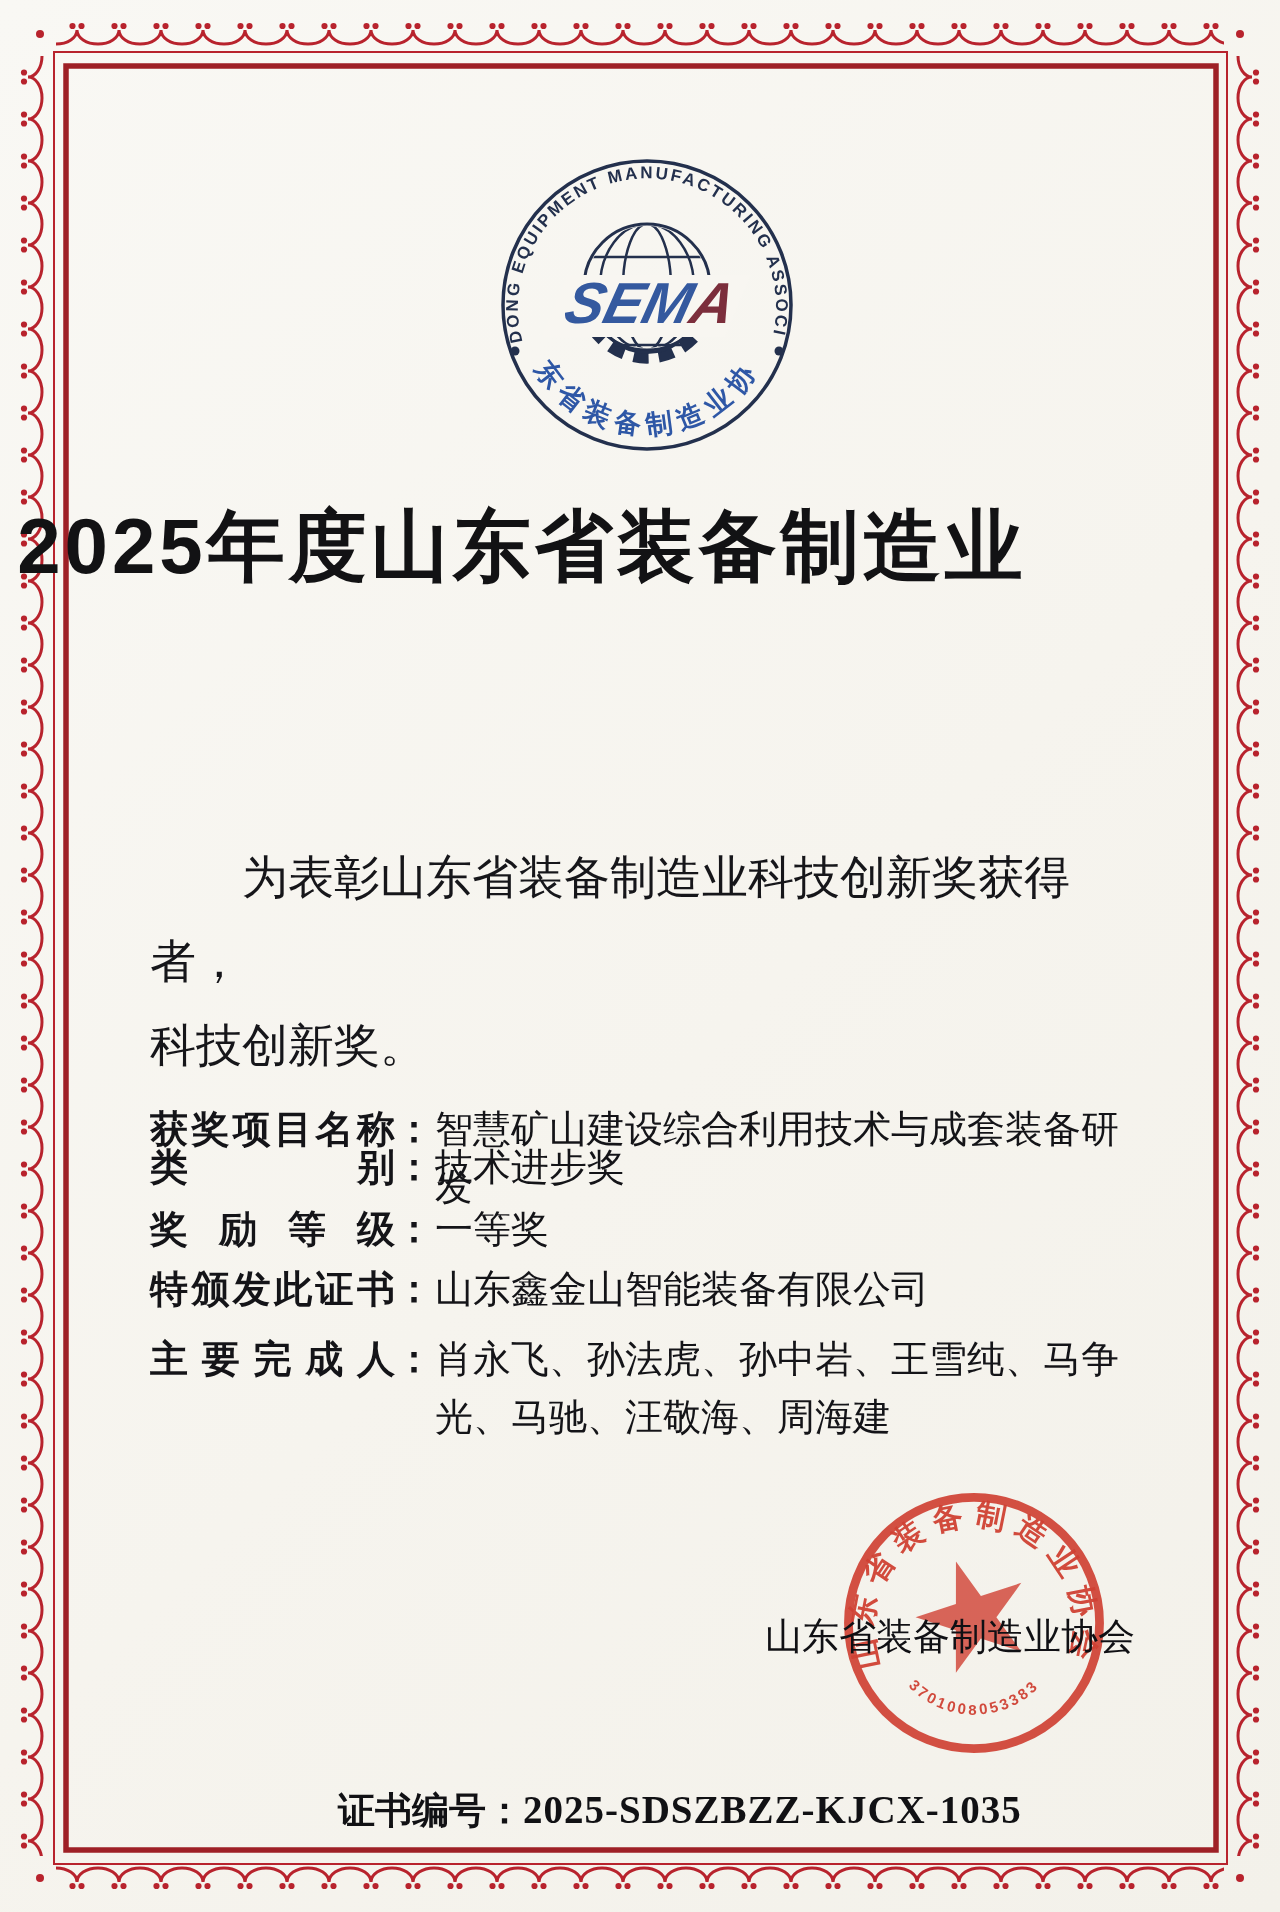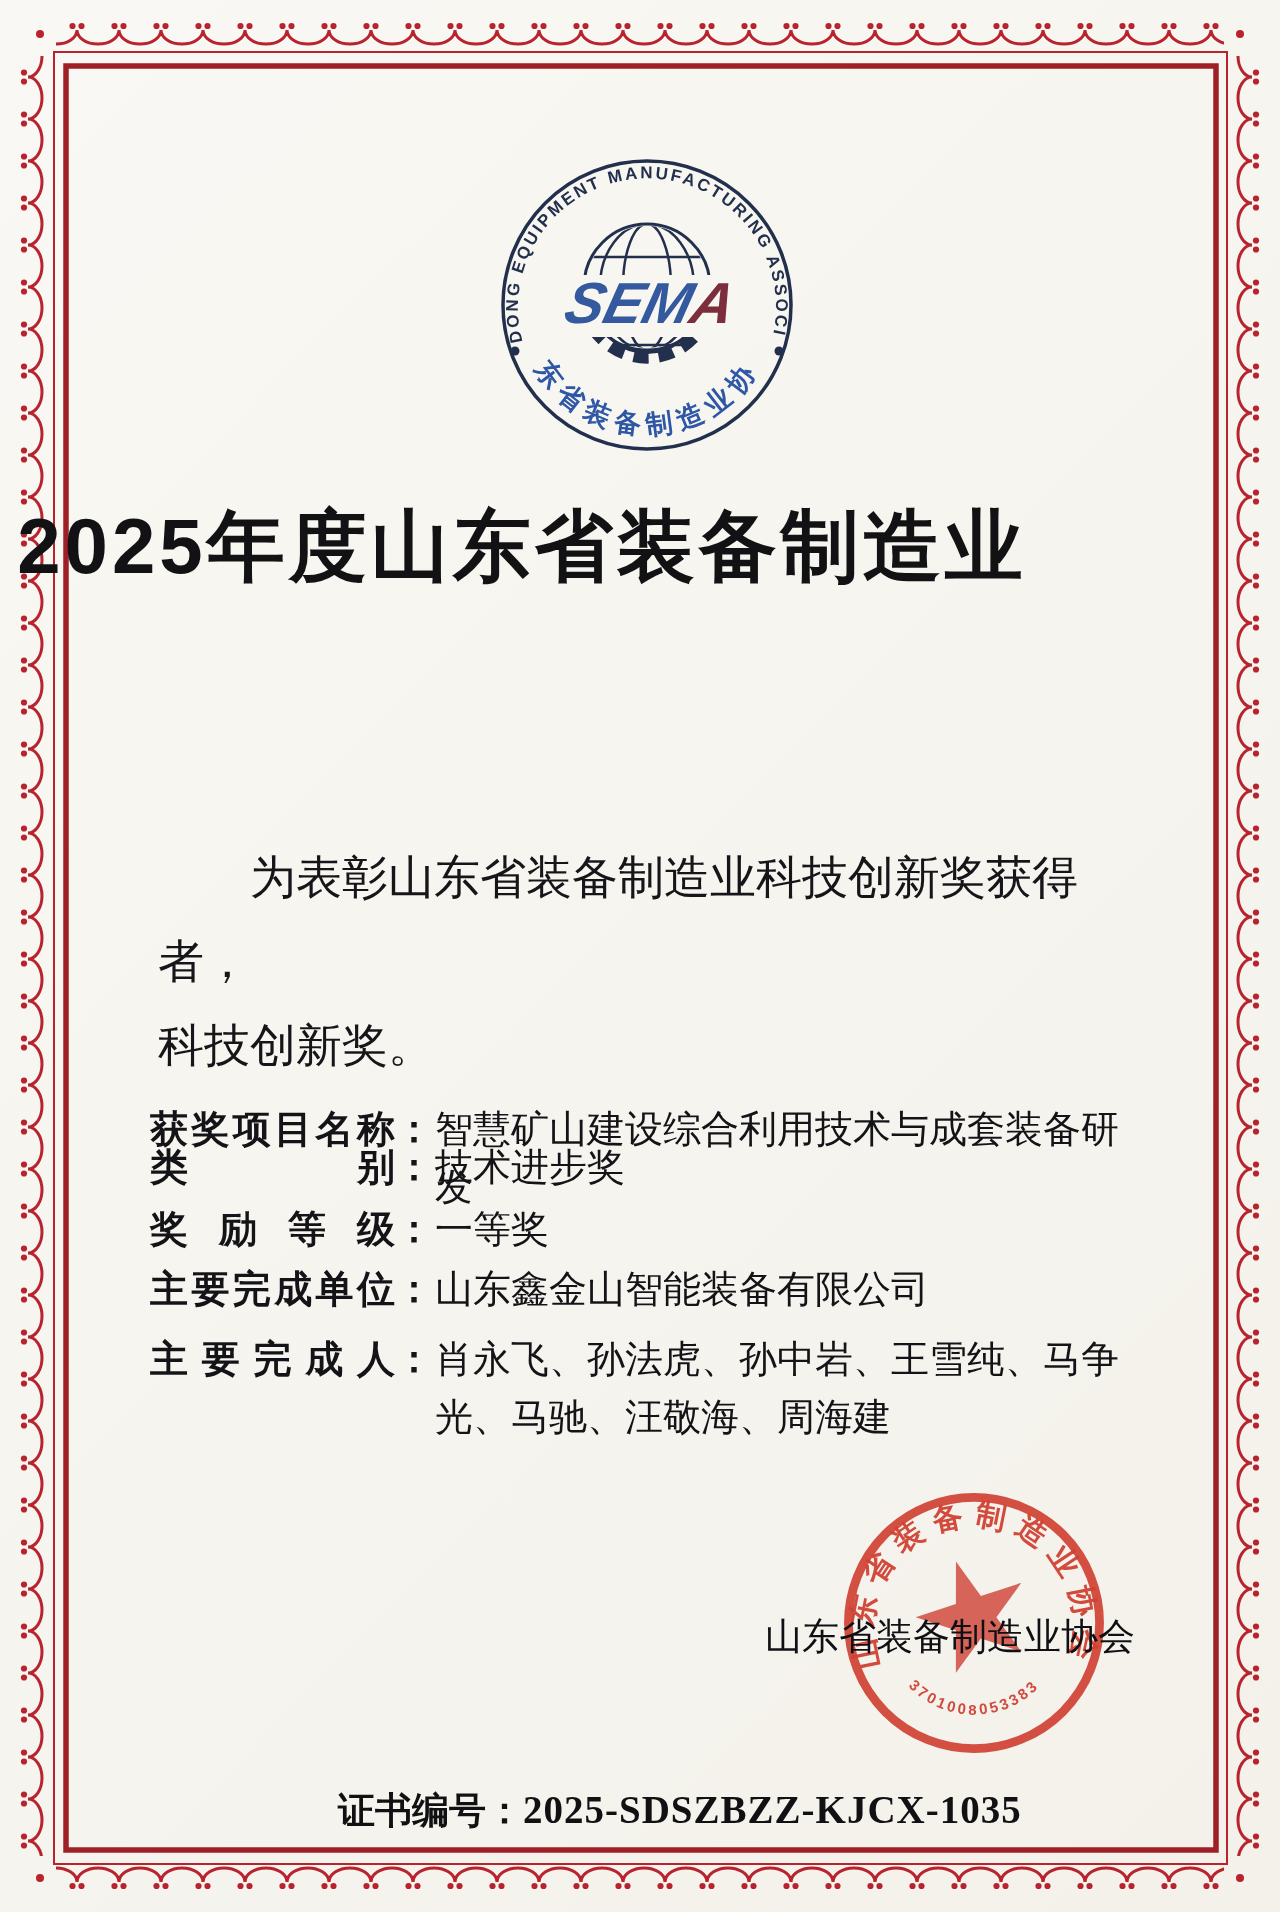--- a/index.html
+++ b/index.html
@@ -7,21 +7,21 @@
   .page{position:relative;width:1280px;height:1912px;background:linear-gradient(135deg,#f9f8f4 0%,#f6f4ee 55%,#f3f1ea 100%);overflow:hidden;}
   .abs{position:absolute;}
   svg{display:block;}
   
   .title-line{position:absolute;left:0;width:1044px;text-align:center;color:#121214;
     font-family:"Liberation Sans",sans-serif;font-weight:bold;font-size:78px;letter-spacing:4px;line-height:92px;}
   .t1{top:500px;}
   .t2{top:626px;}
   
   .body-par{position:absolute;left:150px;top:836px;width:1000px;color:#16161a;
-    font-family:"Liberation Serif",serif;font-size:46px;line-height:84px;margin-left:8px;}
+    font-family:"Liberation Serif",serif;font-size:46px;line-height:84px;}
   .body-par .ln1{text-indent:92px;}
   
   .frow{position:absolute;left:150px;color:#141418;font-family:"Liberation Serif",serif;font-size:38px;line-height:58px;white-space:nowrap;}
   .flabel-inner{display:inline-block;width:245px;text-align:justify;text-align-last:justify;font-weight:600;vertical-align:top;}
   .fcolon{display:inline-block;width:40px;font-weight:600;vertical-align:top;}
   .fvalue{display:inline-block;max-width:710px;white-space:normal;vertical-align:top;font-weight:500;}
   .r1{top:1100px;} .r2{top:1138px;} .r3{top:1200px;} .r4{top:1260px;} .r5{top:1330px;}
   
   .sig{position:absolute;left:740px;width:420px;text-align:center;color:#101014;font-family:"Liberation Sans",sans-serif;}
   .sig1{top:1612px;font-size:37px;letter-spacing:0px;font-weight:500;}
@@ -129,21 +129,21 @@
   <div class="frow r1">
     <span class="flabel-inner">获奖项目名称</span><span class="fcolon">：</span><span class="fvalue">智慧矿山建设综合利用技术与成套装备研发</span>
   </div>
   <div class="frow r2">
     <span class="flabel-inner">类别</span><span class="fcolon">：</span><span class="fvalue">技术进步奖</span>
   </div>
   <div class="frow r3">
     <span class="flabel-inner">奖励等级</span><span class="fcolon">：</span><span class="fvalue">一等奖</span>
   </div>
   <div class="frow r4">
-    <span class="flabel-inner">主要完成单位</span><span class="fcolon">：</span><span class="fvalue">山东鑫金山智能装备有限公司</span>
+    <span class="flabel-inner">特颁发此证书</span><span class="fcolon">：</span><span class="fvalue">山东鑫金山智能装备有限公司</span>
   </div>
   <div class="frow r5">
     <span class="flabel-inner">主要完成人</span><span class="fcolon">：</span><span class="fvalue">肖永飞、孙法虎、孙中岩、王雪纯、马争光、马驰、汪敬海、周海建</span>
   </div>
 
   <svg class="seal" viewBox="-150 -150 300 300">
     <defs>
       <path id="sealArc" d="M -95 46 A 104 104 0 1 1 95 46" fill="none"></path>
       <path id="sealNum" d="M -72 60 A 93 93 0 0 0 72 60" fill="none"></path>
     </defs>

